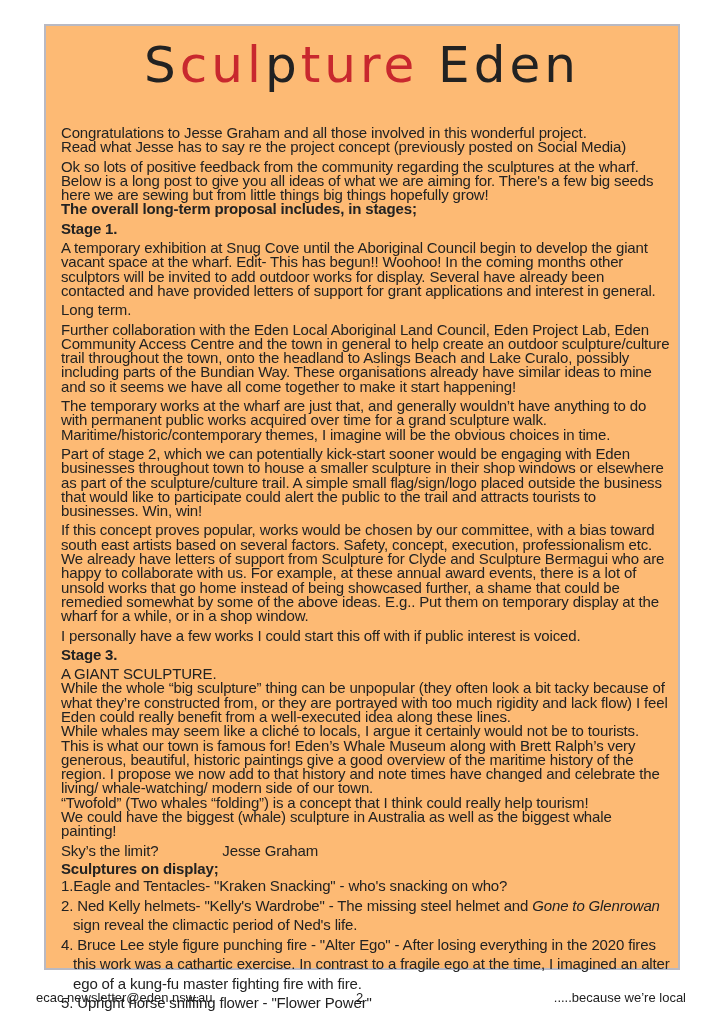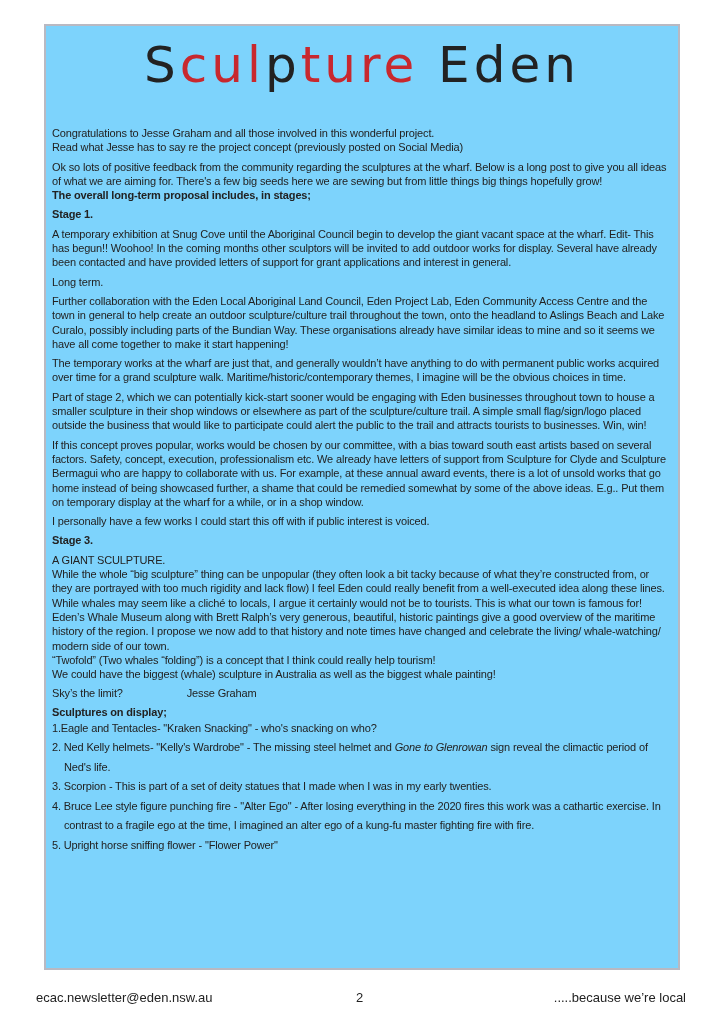--- a/index.html
+++ b/index.html
@@ -1,25 +1,25 @@
 <!DOCTYPE html>
 <html><head>
   <meta charset="utf-8">
   <style>
     html, body { margin: 0; padding: 0; background: #ffffff; }
     body { width: 724px; height: 1024px; position: relative; overflow: hidden;
       font-family: "Liberation Sans", sans-serif; color: #222; }
     .frame { position: absolute; left: 44px; top: 24px; width: 636px; height: 946px;
-      border: 2px solid #b9b9c2; box-sizing: border-box; background: #7dd3fc; }
+      border: 2px solid #b9b9c2; box-sizing: border-box; background: #fdba74; }
     .title { position: absolute; left: 0; right: 0; top: 14px; text-align: center;
       font-family: "DejaVu Sans", sans-serif; font-size: 50px; letter-spacing: 4px;
       line-height: 1; color: #222; }
     .title .red { color: #c8282e; }
-    .content { position: absolute; left: 6px; right: 8px; top: 100px;
-      font-size: 11px; line-height: 14.3px; letter-spacing: -0.15px; }
+    .content { position: absolute; left: 15px; right: 8px; top: 100px;
+      font-size: 15px; line-height: 14.3px; letter-spacing: -0.15px; }
     .content p { margin: 0; }
     .gap { margin-top: 5px !important; }
     .bold { font-weight: bold; }
     .list-item { padding-left: 12px; text-indent: -12px; line-height: 19.5px; }
     .sig-gap { display: inline-block; width: 64px; }
     .footer { position: absolute; top: 990px; font-size: 13px; font-weight: normal; color: #222; }
     .footer.left { left: 36px; }
     .footer.center { left: 356px; }
     .footer.right { right: 38px; }
   </style>
@@ -56,21 +56,20 @@
     <p>We could have the biggest (whale) sculpture in Australia as well as the biggest whale painting!</p>
 
     <p class="gap" style="margin-top:8px">
       <span>Sky’s the limit?</span><span class="sig-gap"></span><span>Jesse Graham</span>
     </p>
 
     <p class="bold" style="margin-top:4px">Sculptures on display;</p>
     <div>
       <p class="list-item"><span>1.Eagle and Tentacles- "Kraken Snacking" - who's snacking on who?</span></p>
       <p class="list-item"><span>2. Ned Kelly helmets- "Kelly's Wardrobe" - The missing steel helmet and </span><i>Gone to Glenrowan</i><span> sign reveal the climactic period of Ned's life.</span></p>
-      <p class="list-item"><span>3. Scorpion - This is part of a set of deity statues that I made when I was in my early twenties.</span></p>
       <p class="list-item"><span>4. Bruce Lee style figure punching fire - "Alter Ego" - After losing everything in the 2020 fires this work was a cathartic exercise. In contrast to a fragile ego at the time, I imagined an alter ego of a kung-fu master fighting fire with fire.</span></p>
       <p class="list-item"><span>5. Upright horse sniffing flower - "Flower Power"</span></p>
     </div>
   </div>
 </div>
 
 <div class="footer left">ecac.newsletter@eden.nsw.au</div>
 <div class="footer center">2</div>
 <div class="footer right">.....because we’re local</div>
 

